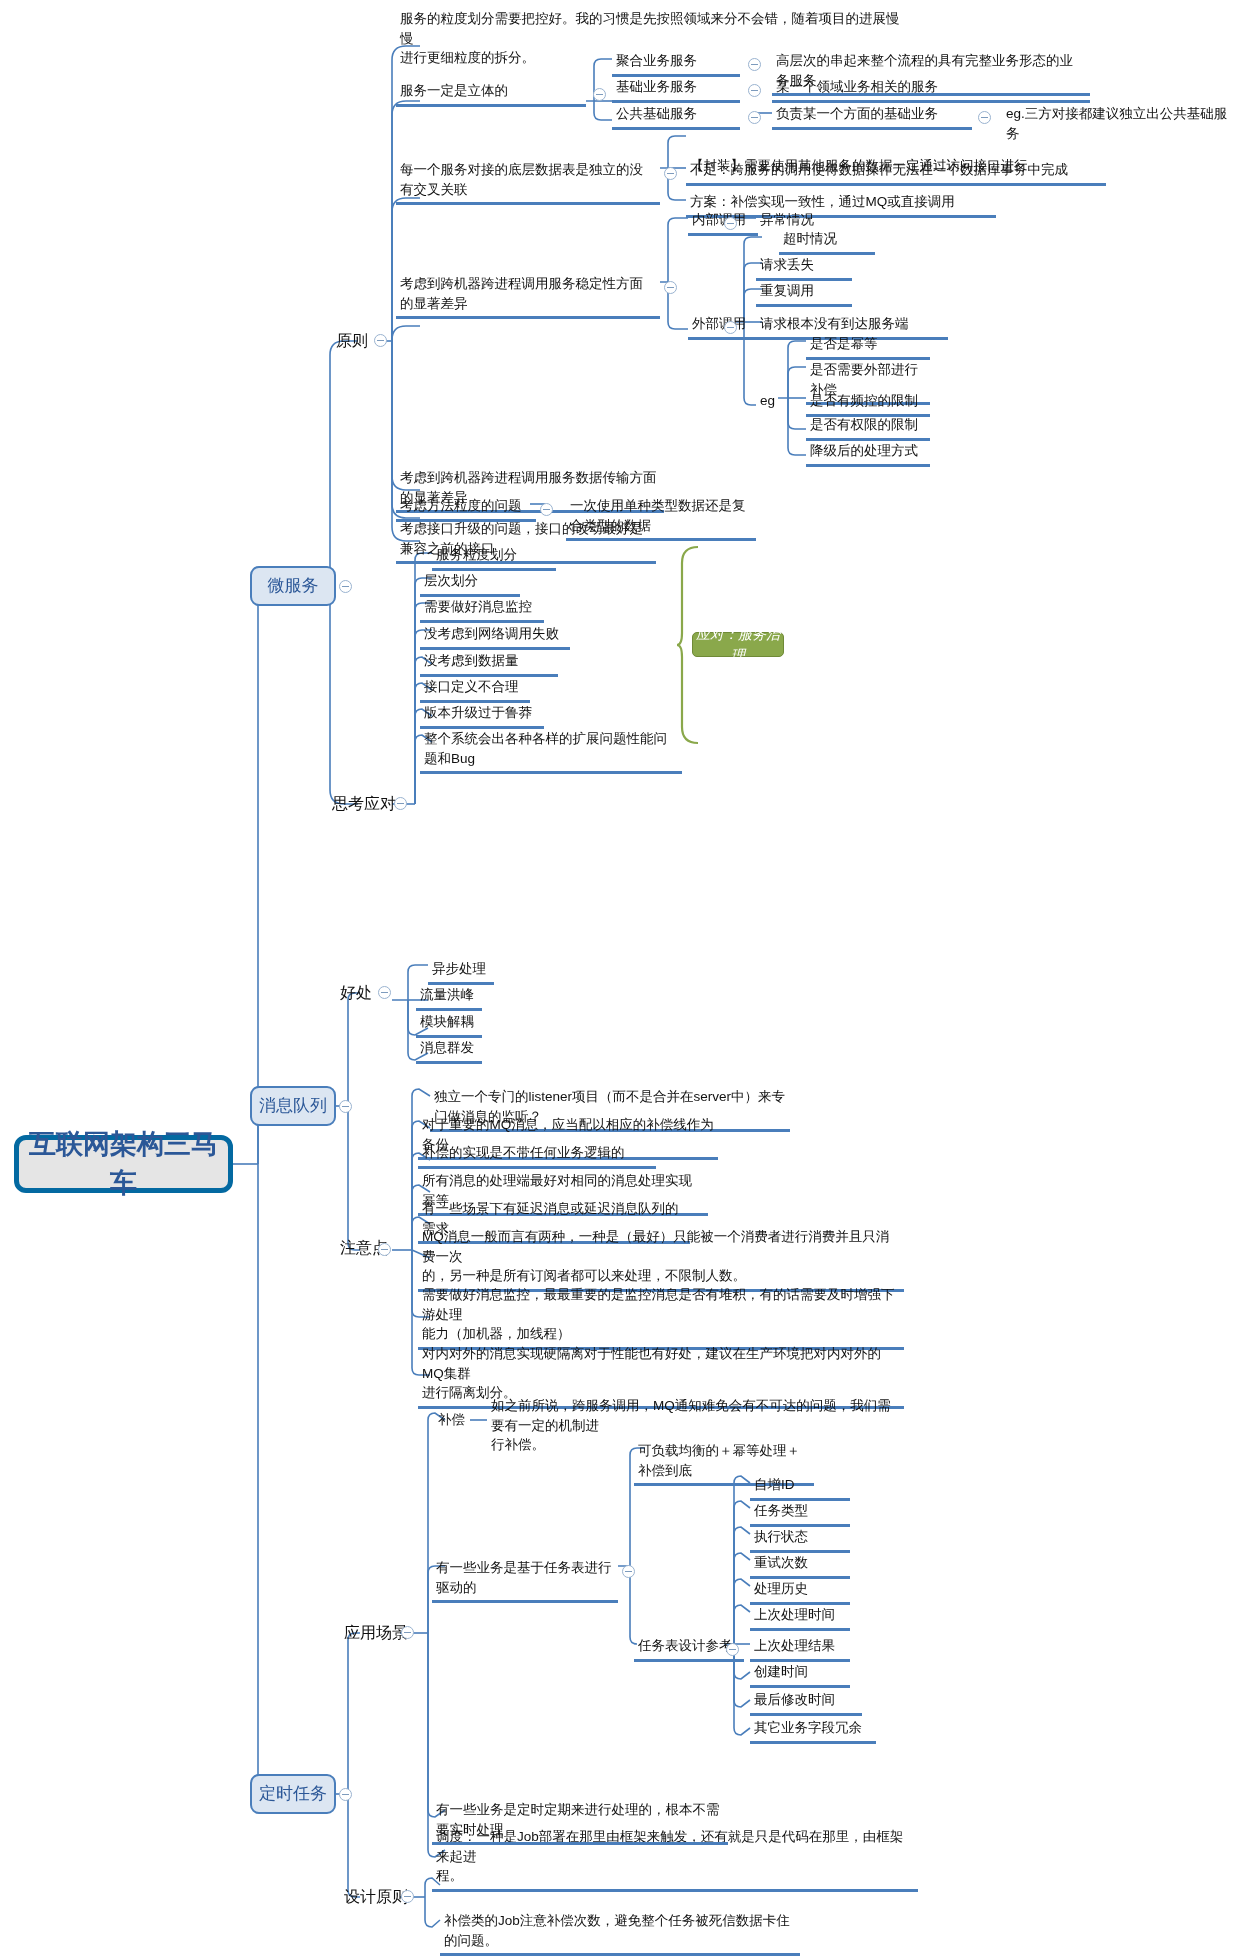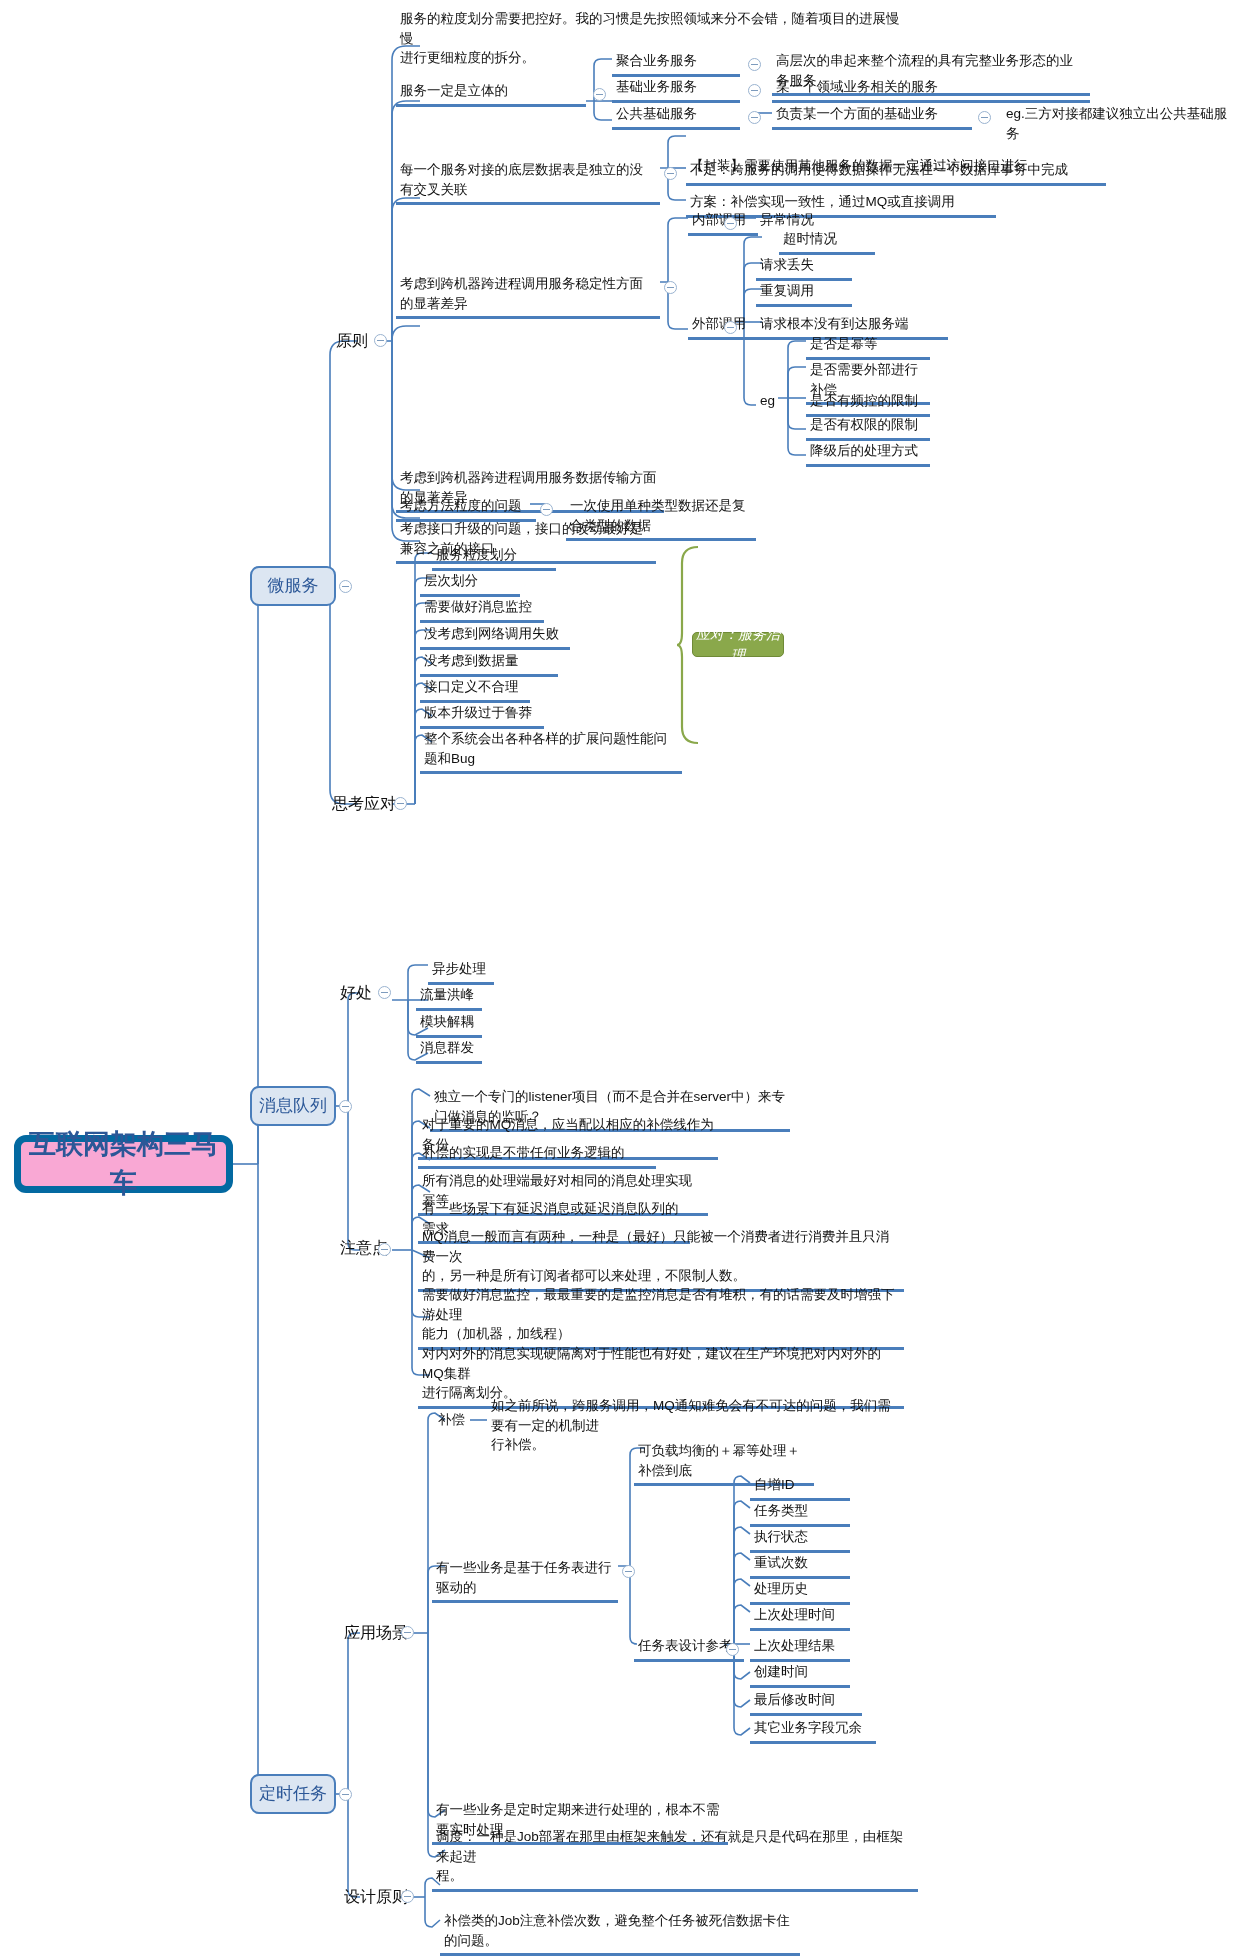--- a/index.html
+++ b/index.html
@@ -22,22 +22,22 @@
   .t{
     font-size:13.5px;
     color:#111;
     padding:1px 4px 3px 4px;
     border-bottom:3px solid #4a7ebb;
   }
   .t.nb{border-bottom:none;}
 
   
   .root{
-    background:#f9a8d4;
-    border:7px solid #0369a1;
+    background:#e5e5e5;
+    border:5px solid #0369a1;
     border-radius:12px;
     color:#2b5797;
     font-weight:bold;
     font-size:27px;
     text-align:center;
     display:flex;align-items:center;justify-content:center;
   }
   
   .branch{
     background:#dce6f2;

